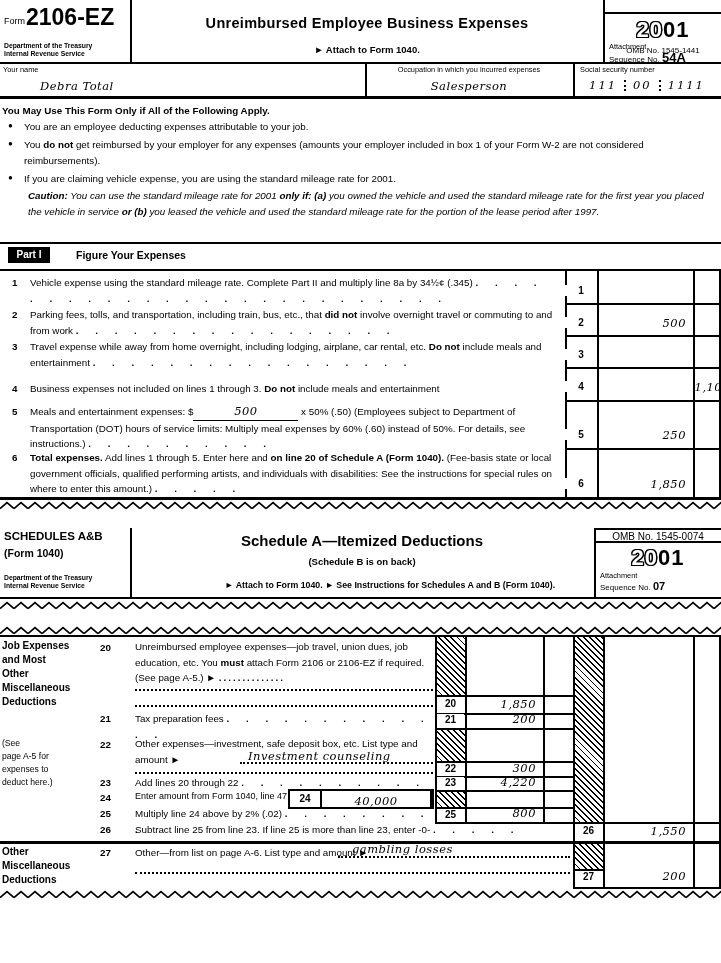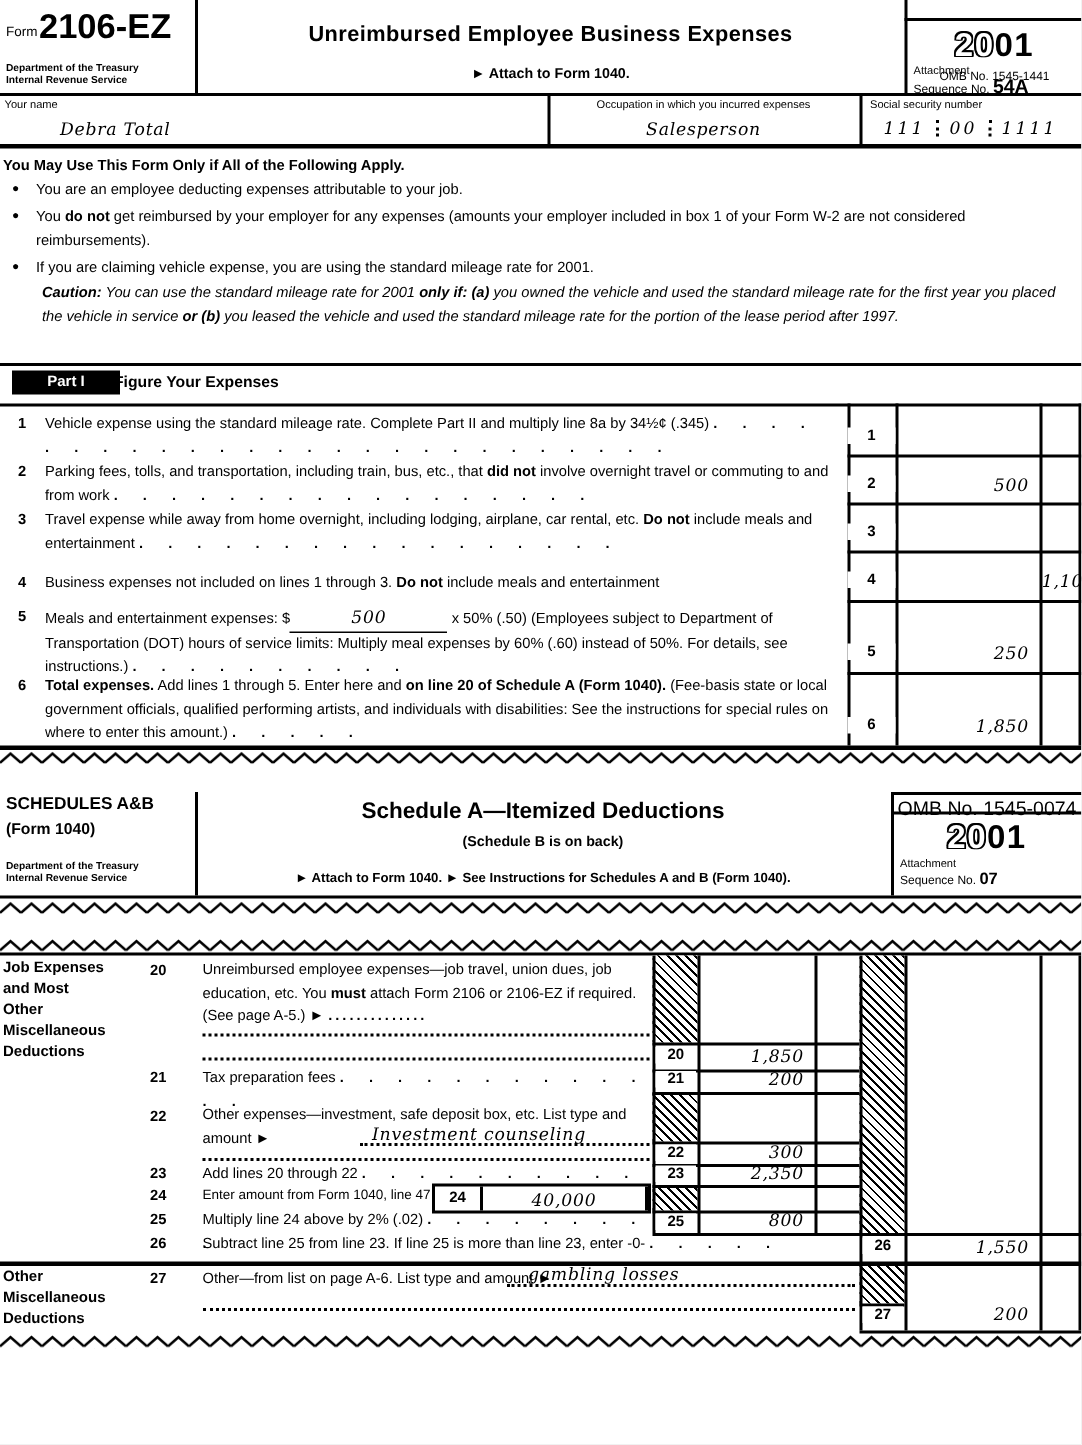--- a/index.html
+++ b/index.html
@@ -83,21 +83,21 @@
   <div class="abs t b" style="left:2px;top:103px;width:700px;">You May Use This Form Only if All of the Following Apply.</div>
   <div class="abs" style="left:8px;top:121px;font-size:8px;">●</div>
   <div class="abs t" style="left:24px;top:119px;width:690px;">You are an employee deducting expenses attributable to your job.</div>
   <div class="abs" style="left:8px;top:139px;font-size:8px;">●</div>
   <div class="abs t" style="left:24px;top:137px;width:692px;"><span>You </span><b>do not</b><span> get reimbursed by your employer for any expenses (amounts your employer included in box 1 of your Form W-2 are not considered reimbursements).</span></div>
   <div class="abs" style="left:8px;top:173px;font-size:8px;">●</div>
   <div class="abs t" style="left:24px;top:171px;width:690px;">If you are claiming vehicle expense, you are using the standard mileage rate for 2001.</div>
   <div class="abs t i" style="left:28px;top:188px;width:686px;"><b>Caution:</b><span> You can use the standard mileage rate for 2001 </span><b>only if: (a)</b><span> you owned the vehicle and used the standard mileage rate for the first year you placed the vehicle in service </span><b>or (b)</b><span> you leased the vehicle and used the standard mileage rate for the portion of the lease period after 1997.</span></div>
 
   <div class="hl" style="left:0;top:242px;width:721px;"></div>
-  <div class="blackbar" style="left:8px;top:247px;width:72px;height:16px;">Part I</div>
+  <div class="blackbar" style="left:8px;top:247px;width:42px;height:16px;">Part I</div>
   <div class="abs b" style="left:76px;top:249px;font-size:10.5px;">Figure Your Expenses</div>
   <div class="hl" style="left:0;top:269px;width:721px;"></div>
 
   <div class="abs t b" style="left:12px;top:275px;">1</div>
   <div class="abs t" style="left:30px;top:275px;width:532px;"><span>Vehicle expense using the standard mileage rate. Complete Part II and multiply line 8a by 34½¢ (.345)</span> <span class="dots">. . . . . . . . . . . . . . . . . . . . . . . . . .</span></div>
 
   <div class="abs t b" style="left:12px;top:307px;">2</div>
   <div class="abs t" style="left:30px;top:307px;width:532px;"><span>Parking fees, tolls, and transportation, including train, bus, etc., that </span><b>did not</b><span> involve overnight travel or commuting to and from work</span> <span class="dots">. . . . . . . . . . . . . . . . .</span></div>
 
   <div class="abs t b" style="left:12px;top:339px;">3</div>
@@ -142,44 +142,48 @@
     </svg>
 
   <div class="abs b" style="left:4px;top:530px;font-size:11.5px;">SCHEDULES A&amp;B</div>
   <div class="abs b" style="left:4px;top:547px;font-size:10.5px;">(Form 1040)</div>
   <div class="abs tiny b pre" style="left:4px;top:574px;width:120px;">Department of the Treasury
 Internal Revenue Service</div>
   <div class="vl" style="left:130px;top:528px;height:69px;"></div>
 
   <div class="abs b ctr" style="left:132px;top:532px;width:460px;font-size:15px;">Schedule A—Itemized Deductions</div>
   <div class="abs b ctr" style="left:132px;top:556px;width:460px;font-size:9.5px;">(Schedule B is on back)</div>
-  <div class="abs b ctr" style="left:132px;top:580px;width:460px;font-size:8.8px;">► Attach to Form 1040.  ► See Instructions for Schedules A and B (Form 1040).</div>
+  <div class="abs b ctr" style="left:132px;top:580px;width:460px;font-size:8.8px;padding-left:28px;">► Attach to Form 1040.  ► See Instructions for Schedules A and B (Form 1040).</div>
 
   <div class="vl" style="left:594px;top:528px;height:69px;"></div>
   <div class="hl" style="left:594px;top:528px;width:127px;"></div>
-  <div class="abs ctr" style="left:596px;top:531px;width:124px;font-size:13px;">OMB No. 1545-0074</div>
+  <div class="abs ctr" style="left:596px;top:531px;width:124px;font-size:10px;">OMB No. 1545-0074</div>
   <div class="hl" style="left:594px;top:541px;width:127px;"></div>
   <div class="abs ctr yr" style="left:596px;top:545px;width:124px;"><span class="yr-o">20</span><span>01</span></div>
   <div class="abs lbl" style="left:600px;top:571px;">Attachment</div>
   <div class="abs" style="left:600px;top:580px;font-size:8px;"><span>Sequence No.</span> <span class="b" style="font-size:11px;">07</span></div>
 
   <div class="hl" style="left:0;top:597px;width:721px;"></div>
   <svg class="zz" style="top:601px;">
       <rect width="721" height="9" fill="url(#zzp)"></rect>
     </svg>
   <svg class="zz" style="top:626px;">
       <rect width="721" height="9" fill="url(#zzp)"></rect>
     </svg>
   <div class="hl" style="left:0;top:635px;width:721px;"></div>
 
   <div class="abs b pre" style="left:2px;top:639px;width:96px;font-size:10px;line-height:14px;">Job Expenses
 and Most
 Other
 Miscellaneous
 Deductions</div>
+  <div class="abs pre" style="left:2px;top:737px;width:96px;font-size:8.6px;line-height:13px;">(See
+page A-5 for
+expenses to
+deduct here.)</div>
   <div class="abs b pre" style="left:2px;top:845px;width:110px;font-size:10px;line-height:14px;">Other
 Miscellaneous
 Deductions</div>
 
   <div class="abs t b" style="left:100px;top:640px;">20</div>
   <div class="abs t b" style="left:100px;top:711px;">21</div>
   <div class="abs t b" style="left:100px;top:737px;">22</div>
   <div class="abs t b" style="left:100px;top:775px;">23</div>
   <div class="abs t b" style="left:100px;top:790px;">24</div>
   <div class="abs t b" style="left:100px;top:806px;">25</div>
@@ -243,21 +247,21 @@
   <div class="cellno" style="left:437px;top:714px;width:27px;">21</div>
   <div class="cellno" style="left:437px;top:763px;width:27px;">22</div>
   <div class="cellno" style="left:437px;top:777px;width:27px;">23</div>
   <div class="cellno" style="left:437px;top:809px;width:27px;">25</div>
   <div class="cellno" style="left:575px;top:825px;width:27px;">26</div>
   <div class="cellno" style="left:575px;top:871px;width:27px;">27</div>
 
   <div class="amt hand" style="left:470px;top:697px;width:66px;">1,850</div>
   <div class="amt hand" style="left:470px;top:712px;width:66px;">200</div>
   <div class="amt hand" style="left:470px;top:761px;width:66px;">300</div>
-  <div class="amt hand" style="left:470px;top:775px;width:66px;">2,350</div>
+  <div class="amt hand" style="left:470px;top:775px;width:66px;">4,220</div>
   <div class="amt hand" style="left:470px;top:806px;width:66px;">800</div>
   <div class="amt hand" style="left:606px;top:824px;width:80px;">1,550</div>
   <div class="amt hand" style="left:606px;top:869px;width:80px;">200</div>
 
   <div class="hl3" style="left:0;top:841px;width:721px;"></div>
   <svg class="zz" style="top:890px;">
       <rect width="721" height="9" fill="url(#zzp)"></rect>
     </svg>
 
 </div>

